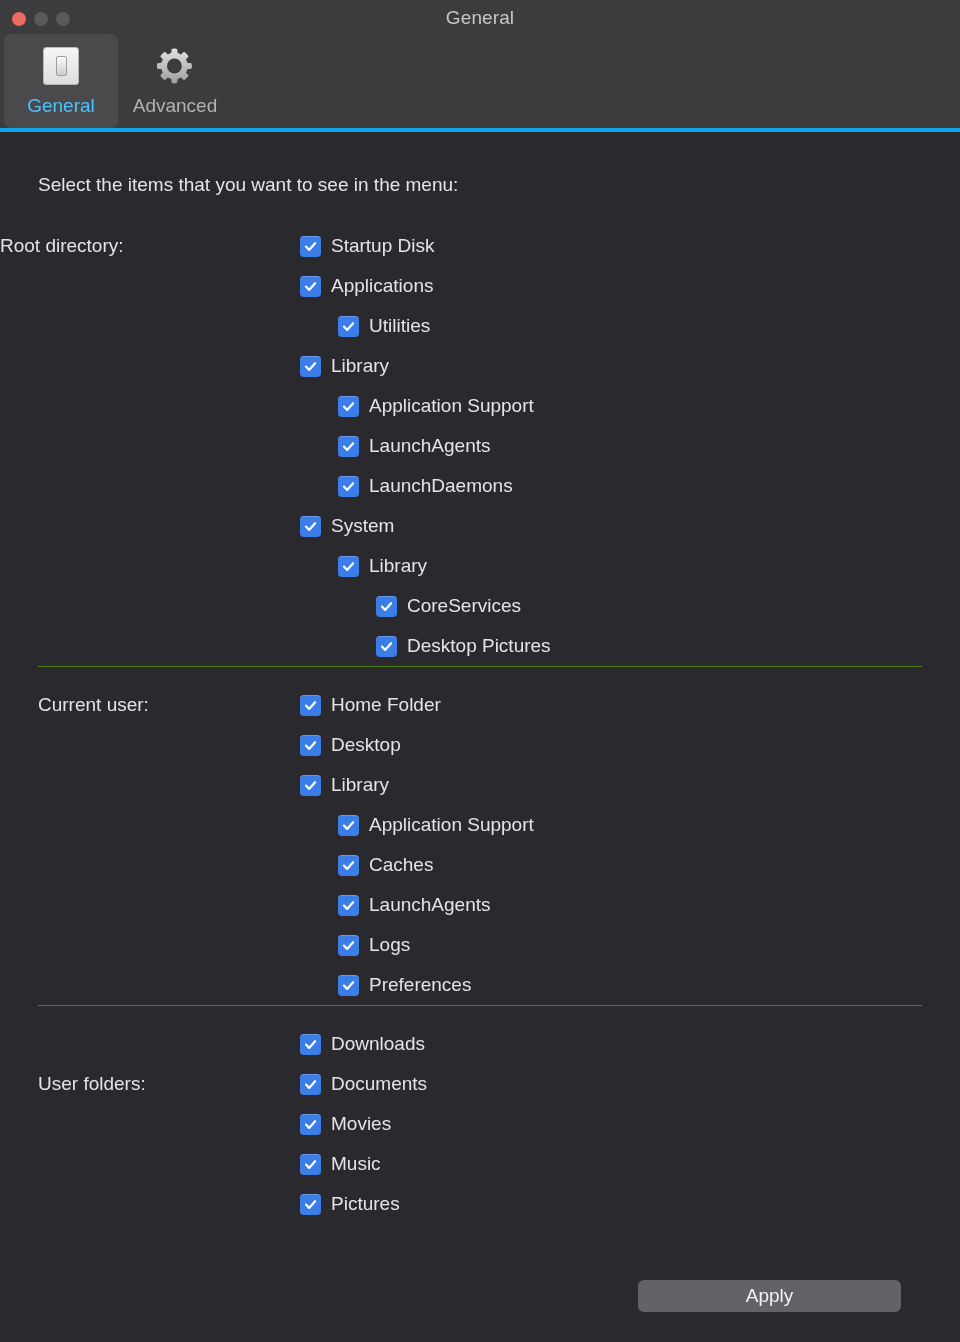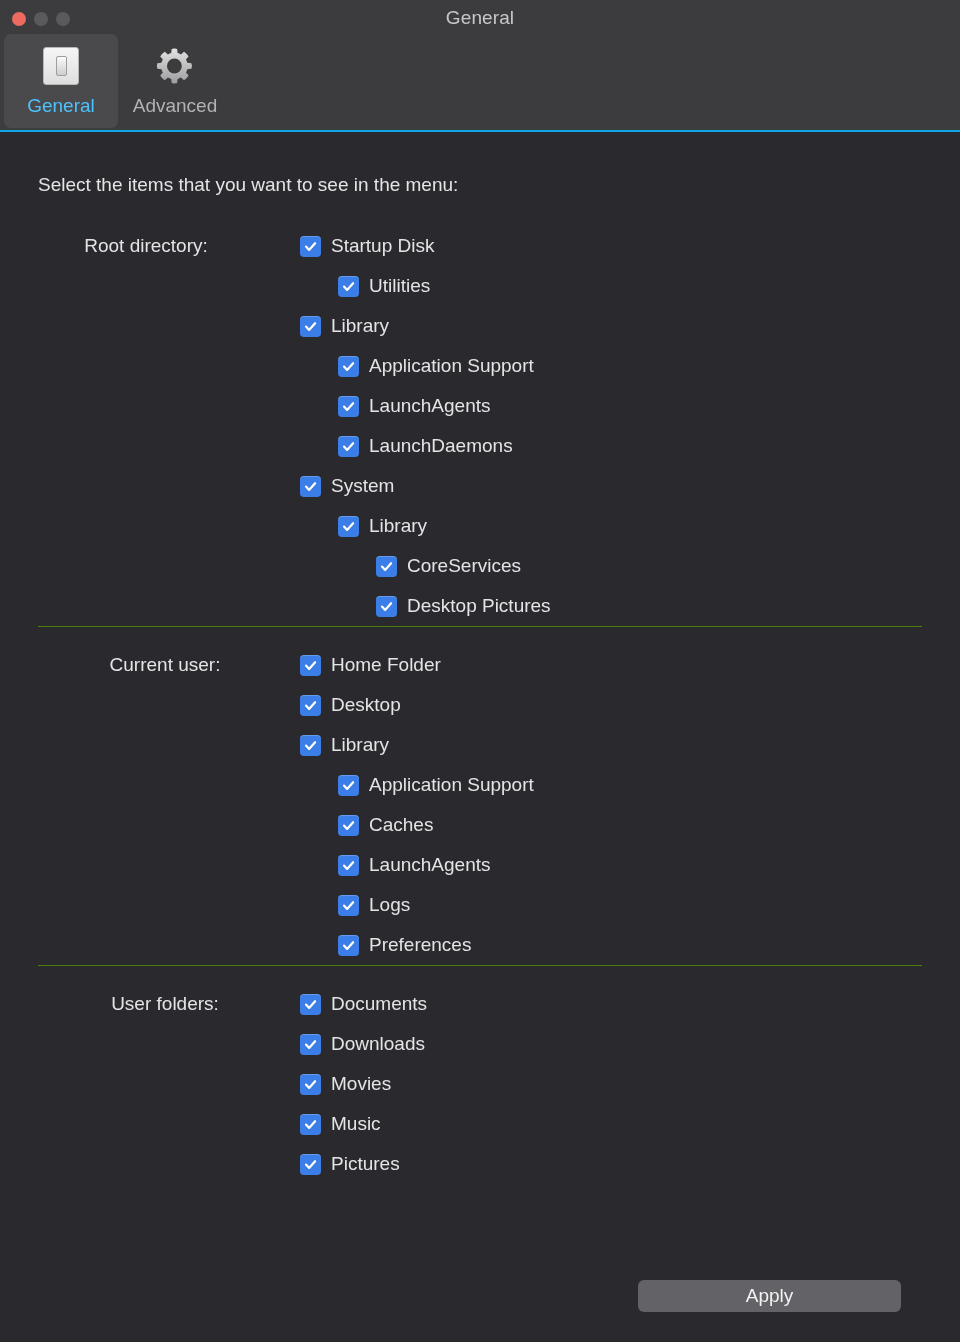--- a/index.html
+++ b/index.html
@@ -20,21 +20,21 @@
     background: #2a2a2e;
     overflow: hidden;
     box-sizing: border-box;
   }
 
   
   .toolbar {
     position: relative;
     height: 132px;
     background: #3c3c3e;
-    border-bottom: 2px solid #0ea5e9;
+    border-bottom: 4px solid #0ea5e9;
     box-sizing: border-box;
   }
 
   .traffic-lights {
     position: absolute;
     top: 12px;
     left: 12px;
     display: flex;
     gap: 8px;
     align-items: center;
@@ -141,21 +141,21 @@
   .group.first { padding-top: 30px; }
 
   .row {
     display: flex;
     align-items: center;
     height: 40px;
   }
 
   .row-label {
     width: 300px;
-    text-align: center;
+    text-align: left;
     padding-right: 8px;
     font-size: 19px;
     color: #e4e4e6;
     box-sizing: border-box;
     flex: none;
   }
   .group.with-rule .row-label { width: 262px; }
 
   .cb-wrap {
     display: flex;
@@ -285,20 +285,31 @@
           <span class="checkbox">
             <svg width="15" height="15" viewBox="0 0 15 15">
                 <path d="M3 7.6 L6.1 10.9 L12.1 4.2" stroke="#ffffff" stroke-width="2.2" fill="none" stroke-linecap="round" stroke-linejoin="round"></path>
               </svg>
           </span>
           <span class="cb-label">Startup Disk</span>
         </span>
       </div>
       <div class="row">
         <span class="row-label"></span>
+        <span class="cb-wrap">
+          <span class="checkbox">
+            <svg width="15" height="15" viewBox="0 0 15 15">
+                <path d="M3 7.6 L6.1 10.9 L12.1 4.2" stroke="#ffffff" stroke-width="2.2" fill="none" stroke-linecap="round" stroke-linejoin="round"></path>
+              </svg>
+          </span>
+          <span class="cb-label">Applications</span>
+        </span>
+      </div>
+      <div class="row">
+        <span class="row-label"></span>
         <span class="cb-wrap indent-1">
           <span class="checkbox">
             <svg width="15" height="15" viewBox="0 0 15 15">
                 <path d="M3 7.6 L6.1 10.9 L12.1 4.2" stroke="#ffffff" stroke-width="2.2" fill="none" stroke-linecap="round" stroke-linejoin="round"></path>
               </svg>
           </span>
           <span class="cb-label">Utilities</span>
         </span>
       </div>
       <div class="row">
@@ -477,39 +488,39 @@
                 <path d="M3 7.6 L6.1 10.9 L12.1 4.2" stroke="#ffffff" stroke-width="2.2" fill="none" stroke-linecap="round" stroke-linejoin="round"></path>
               </svg>
           </span>
           <span class="cb-label">Preferences</span>
         </span>
       </div>
     </div>
 
     <div class="group with-rule">
       <div class="row">
+        <span class="row-label"></span>
+        <span class="cb-wrap">
+          <span class="checkbox">
+            <svg width="15" height="15" viewBox="0 0 15 15">
+                <path d="M3 7.6 L6.1 10.9 L12.1 4.2" stroke="#ffffff" stroke-width="2.2" fill="none" stroke-linecap="round" stroke-linejoin="round"></path>
+              </svg>
+          </span>
+          <span class="cb-label">Downloads</span>
+        </span>
+      </div>
+      <div class="row">
         <span class="row-label">User folders:</span>
         <span class="cb-wrap">
           <span class="checkbox">
             <svg width="15" height="15" viewBox="0 0 15 15">
                 <path d="M3 7.6 L6.1 10.9 L12.1 4.2" stroke="#ffffff" stroke-width="2.2" fill="none" stroke-linecap="round" stroke-linejoin="round"></path>
               </svg>
           </span>
           <span class="cb-label">Documents</span>
-        </span>
-      </div>
-      <div class="row">
-        <span class="row-label"></span>
-        <span class="cb-wrap">
-          <span class="checkbox">
-            <svg width="15" height="15" viewBox="0 0 15 15">
-                <path d="M3 7.6 L6.1 10.9 L12.1 4.2" stroke="#ffffff" stroke-width="2.2" fill="none" stroke-linecap="round" stroke-linejoin="round"></path>
-              </svg>
-          </span>
-          <span class="cb-label">Downloads</span>
         </span>
       </div>
       <div class="row">
         <span class="row-label"></span>
         <span class="cb-wrap">
           <span class="checkbox">
             <svg width="15" height="15" viewBox="0 0 15 15">
                 <path d="M3 7.6 L6.1 10.9 L12.1 4.2" stroke="#ffffff" stroke-width="2.2" fill="none" stroke-linecap="round" stroke-linejoin="round"></path>
               </svg>
           </span>

